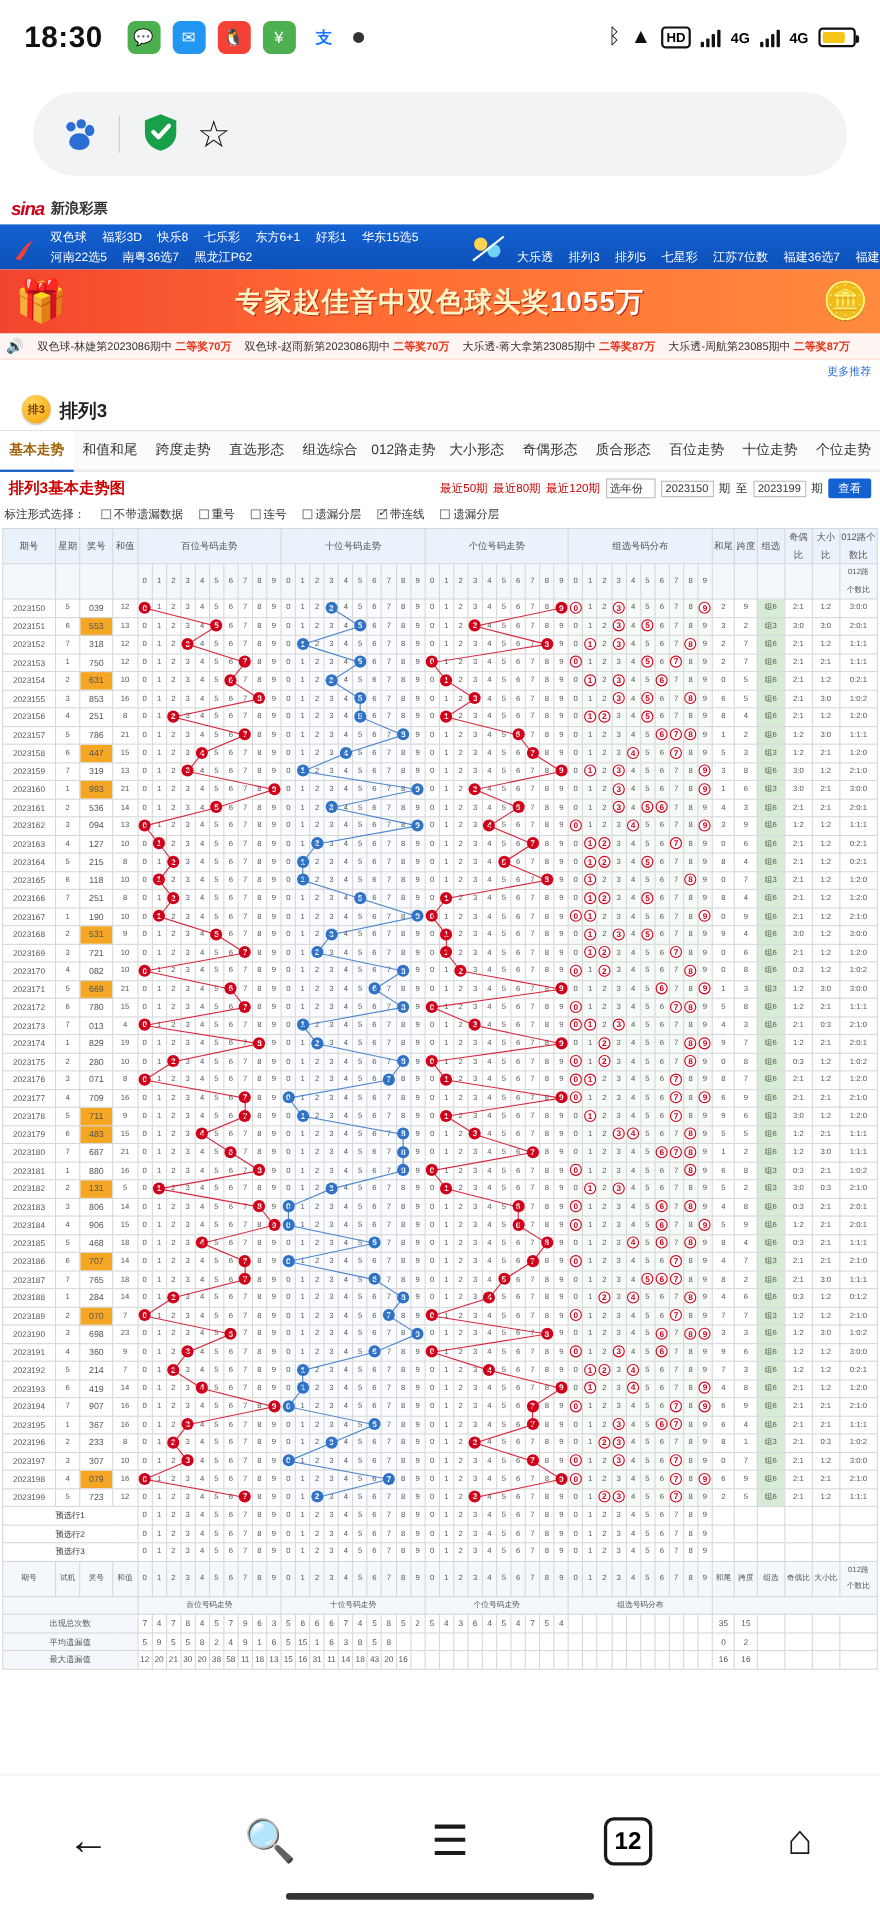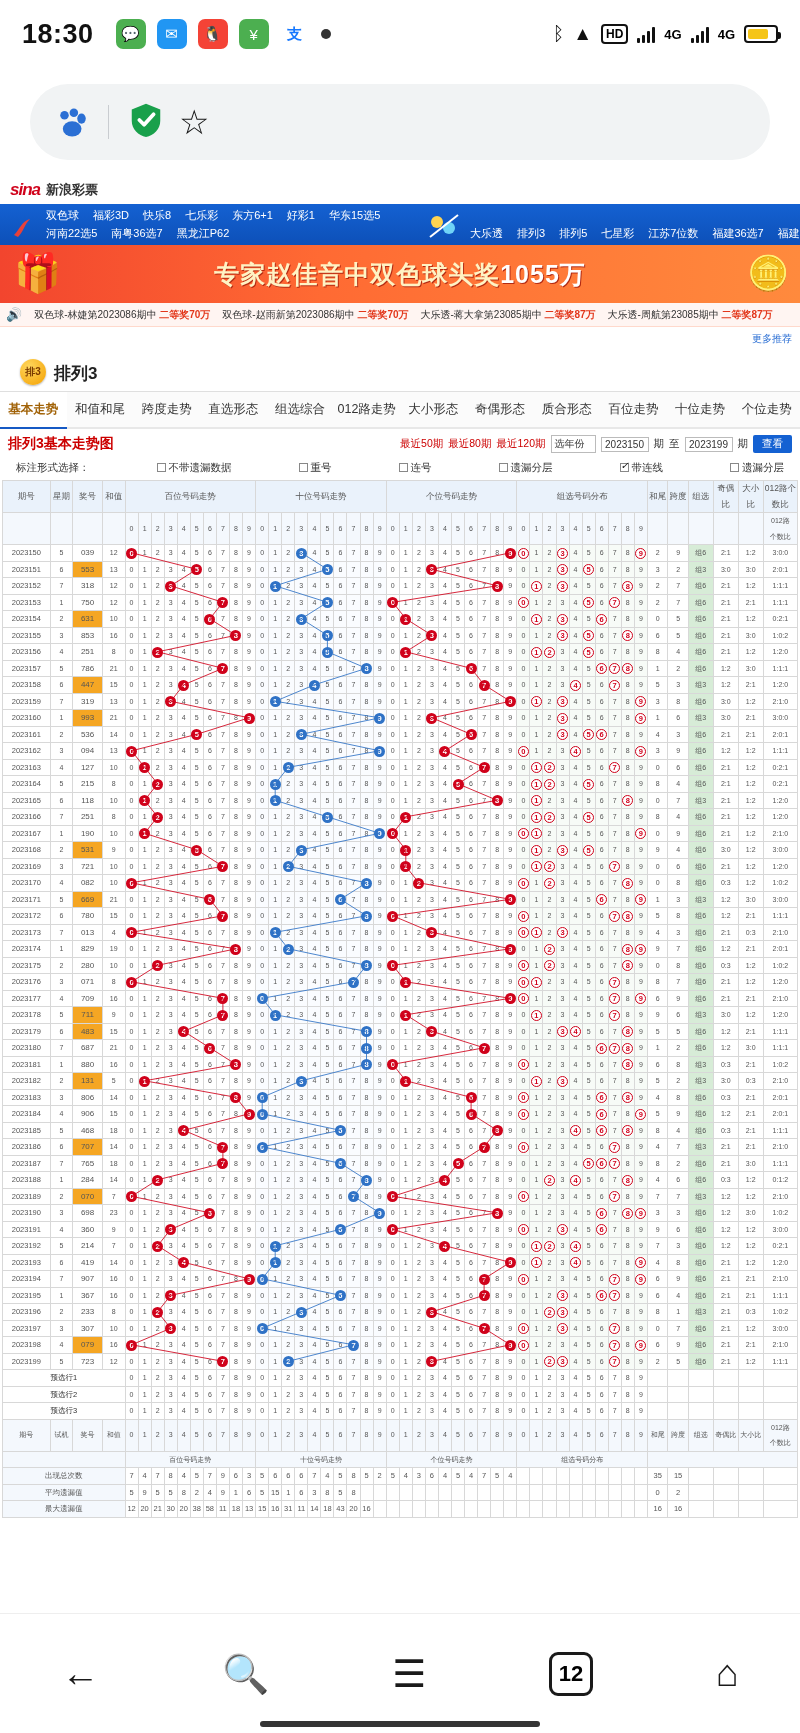--- a/index.html
+++ b/index.html
@@ -84,21 +84,21 @@
   
   .chart-header { display:flex; align-items:center; justify-content:space-between; padding: 6px 8px 4px;}
   .chart-title { font-size: 14px; font-weight: 700; color:#c00; }
   .chart-ctrls { display:flex; align-items:center; gap:5px; font-size: 10.5px; color:#333;}
   .redlink { color:#c00; }
   .mini-select { border:1px solid #bbb; background:#fff; font-size:10px; padding:1px 10px 1px 3px; position:relative;}
   .mini-input { border:1px solid #bbb; background:#fff; font-size:10px; padding:1px 3px; width: 48px; text-align:center;}
   .go-btn { background:#1461d2; color:#fff; font-size:10.5px; padding:2px 9px; border-radius:2px;}
 
   
-  .markrow { display:flex; align-items:center; justify-content:space-between; gap:14px; font-size:10.5px; color:#333; padding: 4px 16px 5px; }
+  .markrow { display:flex; align-items:center; justify-content:flex-start; gap:14px; font-size:10.5px; color:#333; padding: 4px 4px 5px; }
   .cbx { display:inline-block; width:9px; height:9px; border:1px solid #888; background:#fff; vertical-align:-1px; margin-right:3px; position:relative;}
   .cbx.checked::after { content:"✓"; position:absolute; left:0px; top:-4px; font-size:10px; color:#111;}
 
   
   .tbl-wrap { padding: 0 2px 4px; }
   table.grid { border-collapse: collapse; width: 796px; table-layout: fixed; font-size: 7px; }
   table.grid td, table.grid th { border: 1px solid #d8d8d8; text-align: center; padding: 0; height: 15.5px; line-height: 15.5px; color:#555; font-weight: normal; }
   .hdr-top td { background: #eaf2fb; font-size: 8.5px; color: #1a3f7a; height: 17px; line-height:17px;}
   .hdr-sub td { background: #f4f8fd; font-size: 7px; color:#2255a0; height: 13px; line-height:13px;}
   td.col-issue { font-size: 7.5px; color:#333; }

